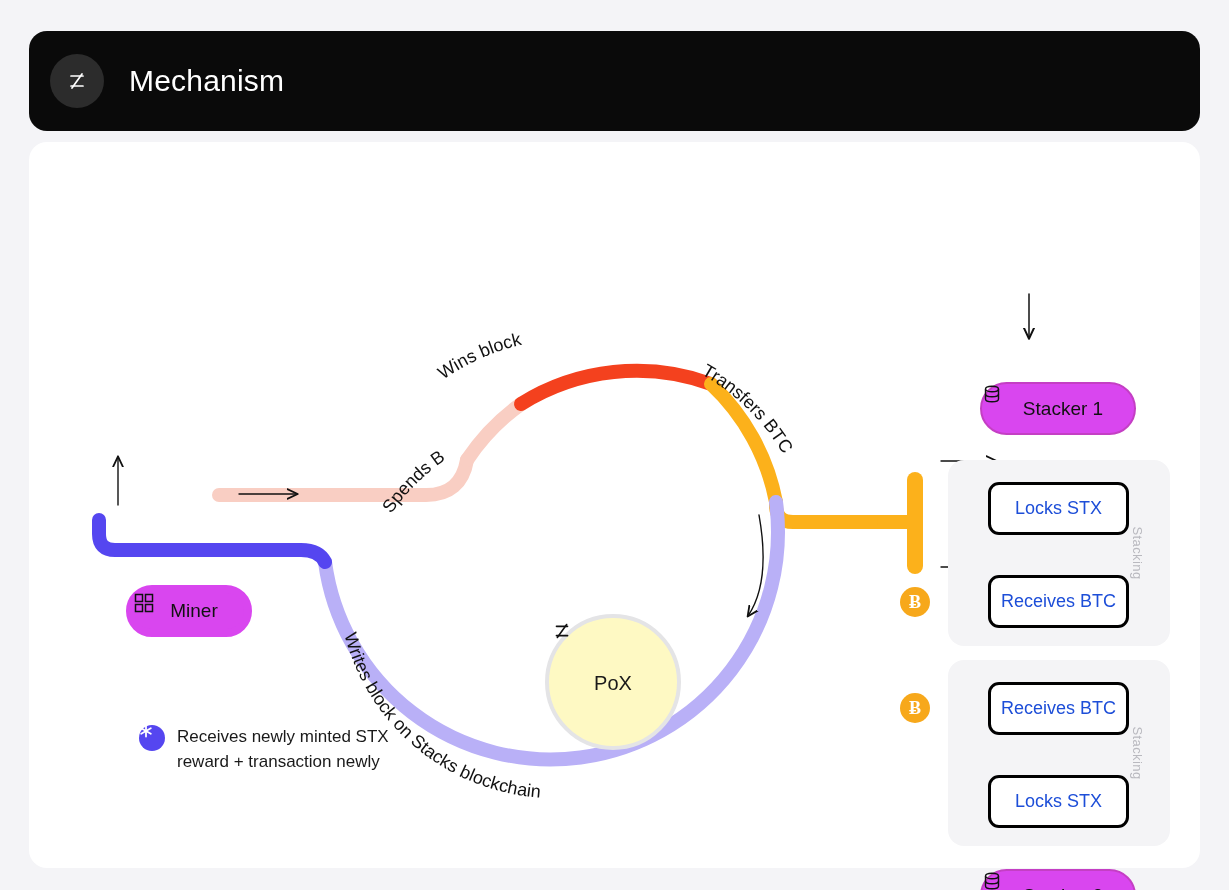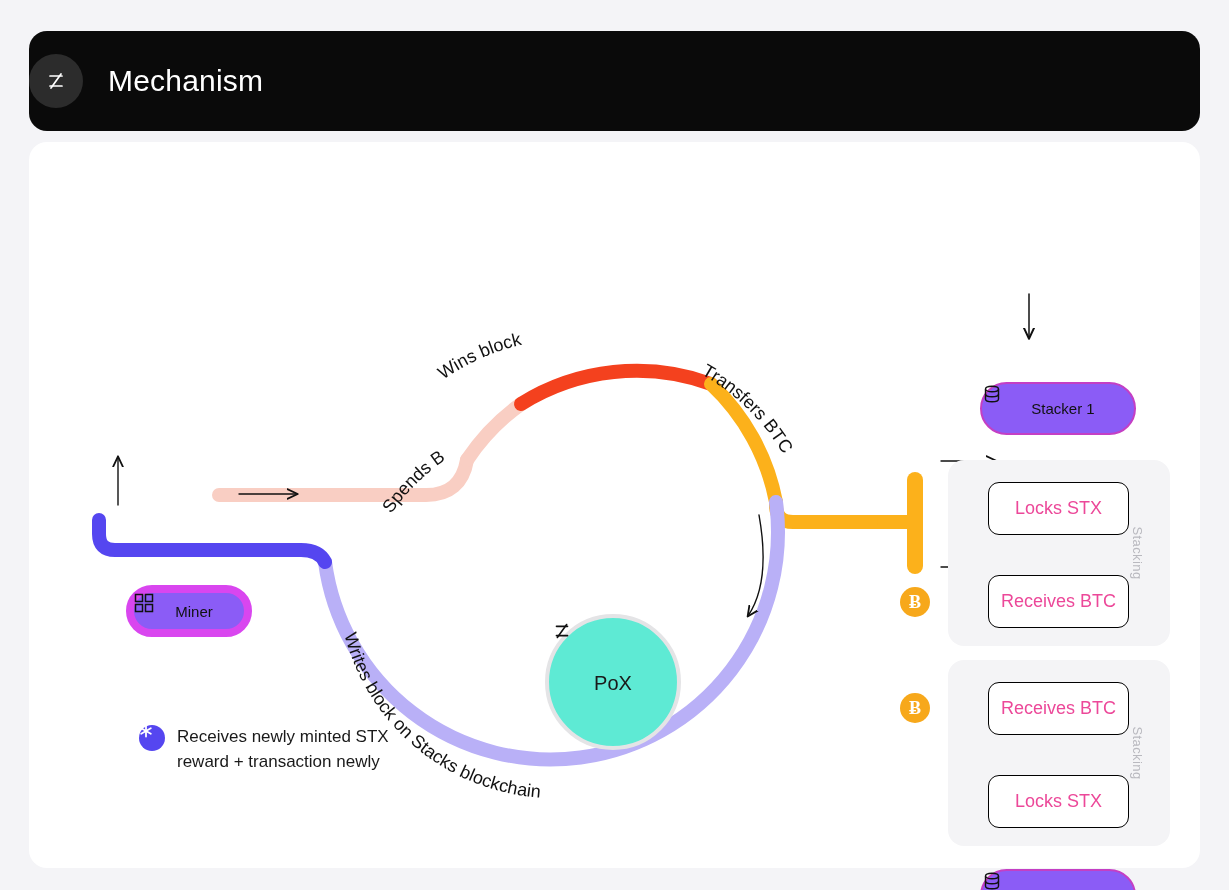--- a/index.html
+++ b/index.html
@@ -11,20 +11,21 @@
   }
   .page { position: relative; width: 1229px; height: 890px; }
 
   
   .header {
     position: absolute; left: 29px; top: 31px;
     width: 1171px; height: 100px;
     background: #0a0a0a;
     border-radius: 18px;
     display: flex; align-items: center;
+    padding-left: 21px;
   }
   .logo-circle {
     width: 54px; height: 54px; border-radius: 50%;
     background: #2c2c2c;
     display: flex; align-items: center; justify-content: center;
     flex: 0 0 auto;
   }
   .header-title {
     color: #ffffff;
     font-size: 30px;
@@ -42,23 +43,23 @@
   }
 
   .canvas { position: absolute; inset: 0; }
   .canvas svg { position: absolute; left: 0; top: 0; }
 
   
   .pill {
     position: absolute;
     display: flex; align-items: center; justify-content: center;
     gap: 10px;
-    background: #8b5cf6;
+    background: #d946ef;
     border-radius: 999px;
-    font-size: 15px;
+    font-size: 19px;
     color: #111111;
     white-space: nowrap;
   }
   .pill-miner {
     left: 97px; top: 443px;
     width: 126px; height: 52px;
     border: 8px solid #d946ef;
   }
   .pill-stacker1 {
     left: 951px; top: 240px;
@@ -85,43 +86,43 @@
     transform: translateY(-50%) rotate(90deg);
     transform-origin: center;
     font-size: 13px;
     color: #b9b9bf;
     letter-spacing: 0.4px;
     white-space: nowrap;
   }
   .step-box {
     position: absolute;
     background: #ffffff;
-    border: 1px solid #000000;
+    border: 3px solid #000000;
     border-radius: 11px;
     display: flex; align-items: center; justify-content: center;
     font-size: 18px;
-    color: #ec4899;
+    color: #1d4ed8;
     white-space: nowrap;
   }
   .box-locks1    { left: 959px; top: 340px; width: 141px; height: 53px; }
   .box-recv1     { left: 959px; top: 433px; width: 141px; height: 53px; }
   .box-recv2     { left: 959px; top: 540px; width: 141px; height: 53px; }
   .box-locks2    { left: 959px; top: 633px; width: 141px; height: 53px; }
 
   
   .hub {
     position: absolute;
     left: 516px; top: 472px;
     width: 136px; height: 136px;
     border: 4px solid #e4e4e6;
     border-radius: 50%;
     display: flex; flex-direction: column;
     align-items: center; justify-content: center;
     gap: 3px;
-    background: #5eead4;
+    background: #fef9c3;
   }
   .hub-label { font-size: 20px; color: #1a1a1a; }
 
   
   .legend {
     position: absolute;
     left: 110px; top: 582px;
     display: flex; align-items: flex-start; gap: 12px;
     width: 280px;
   }

